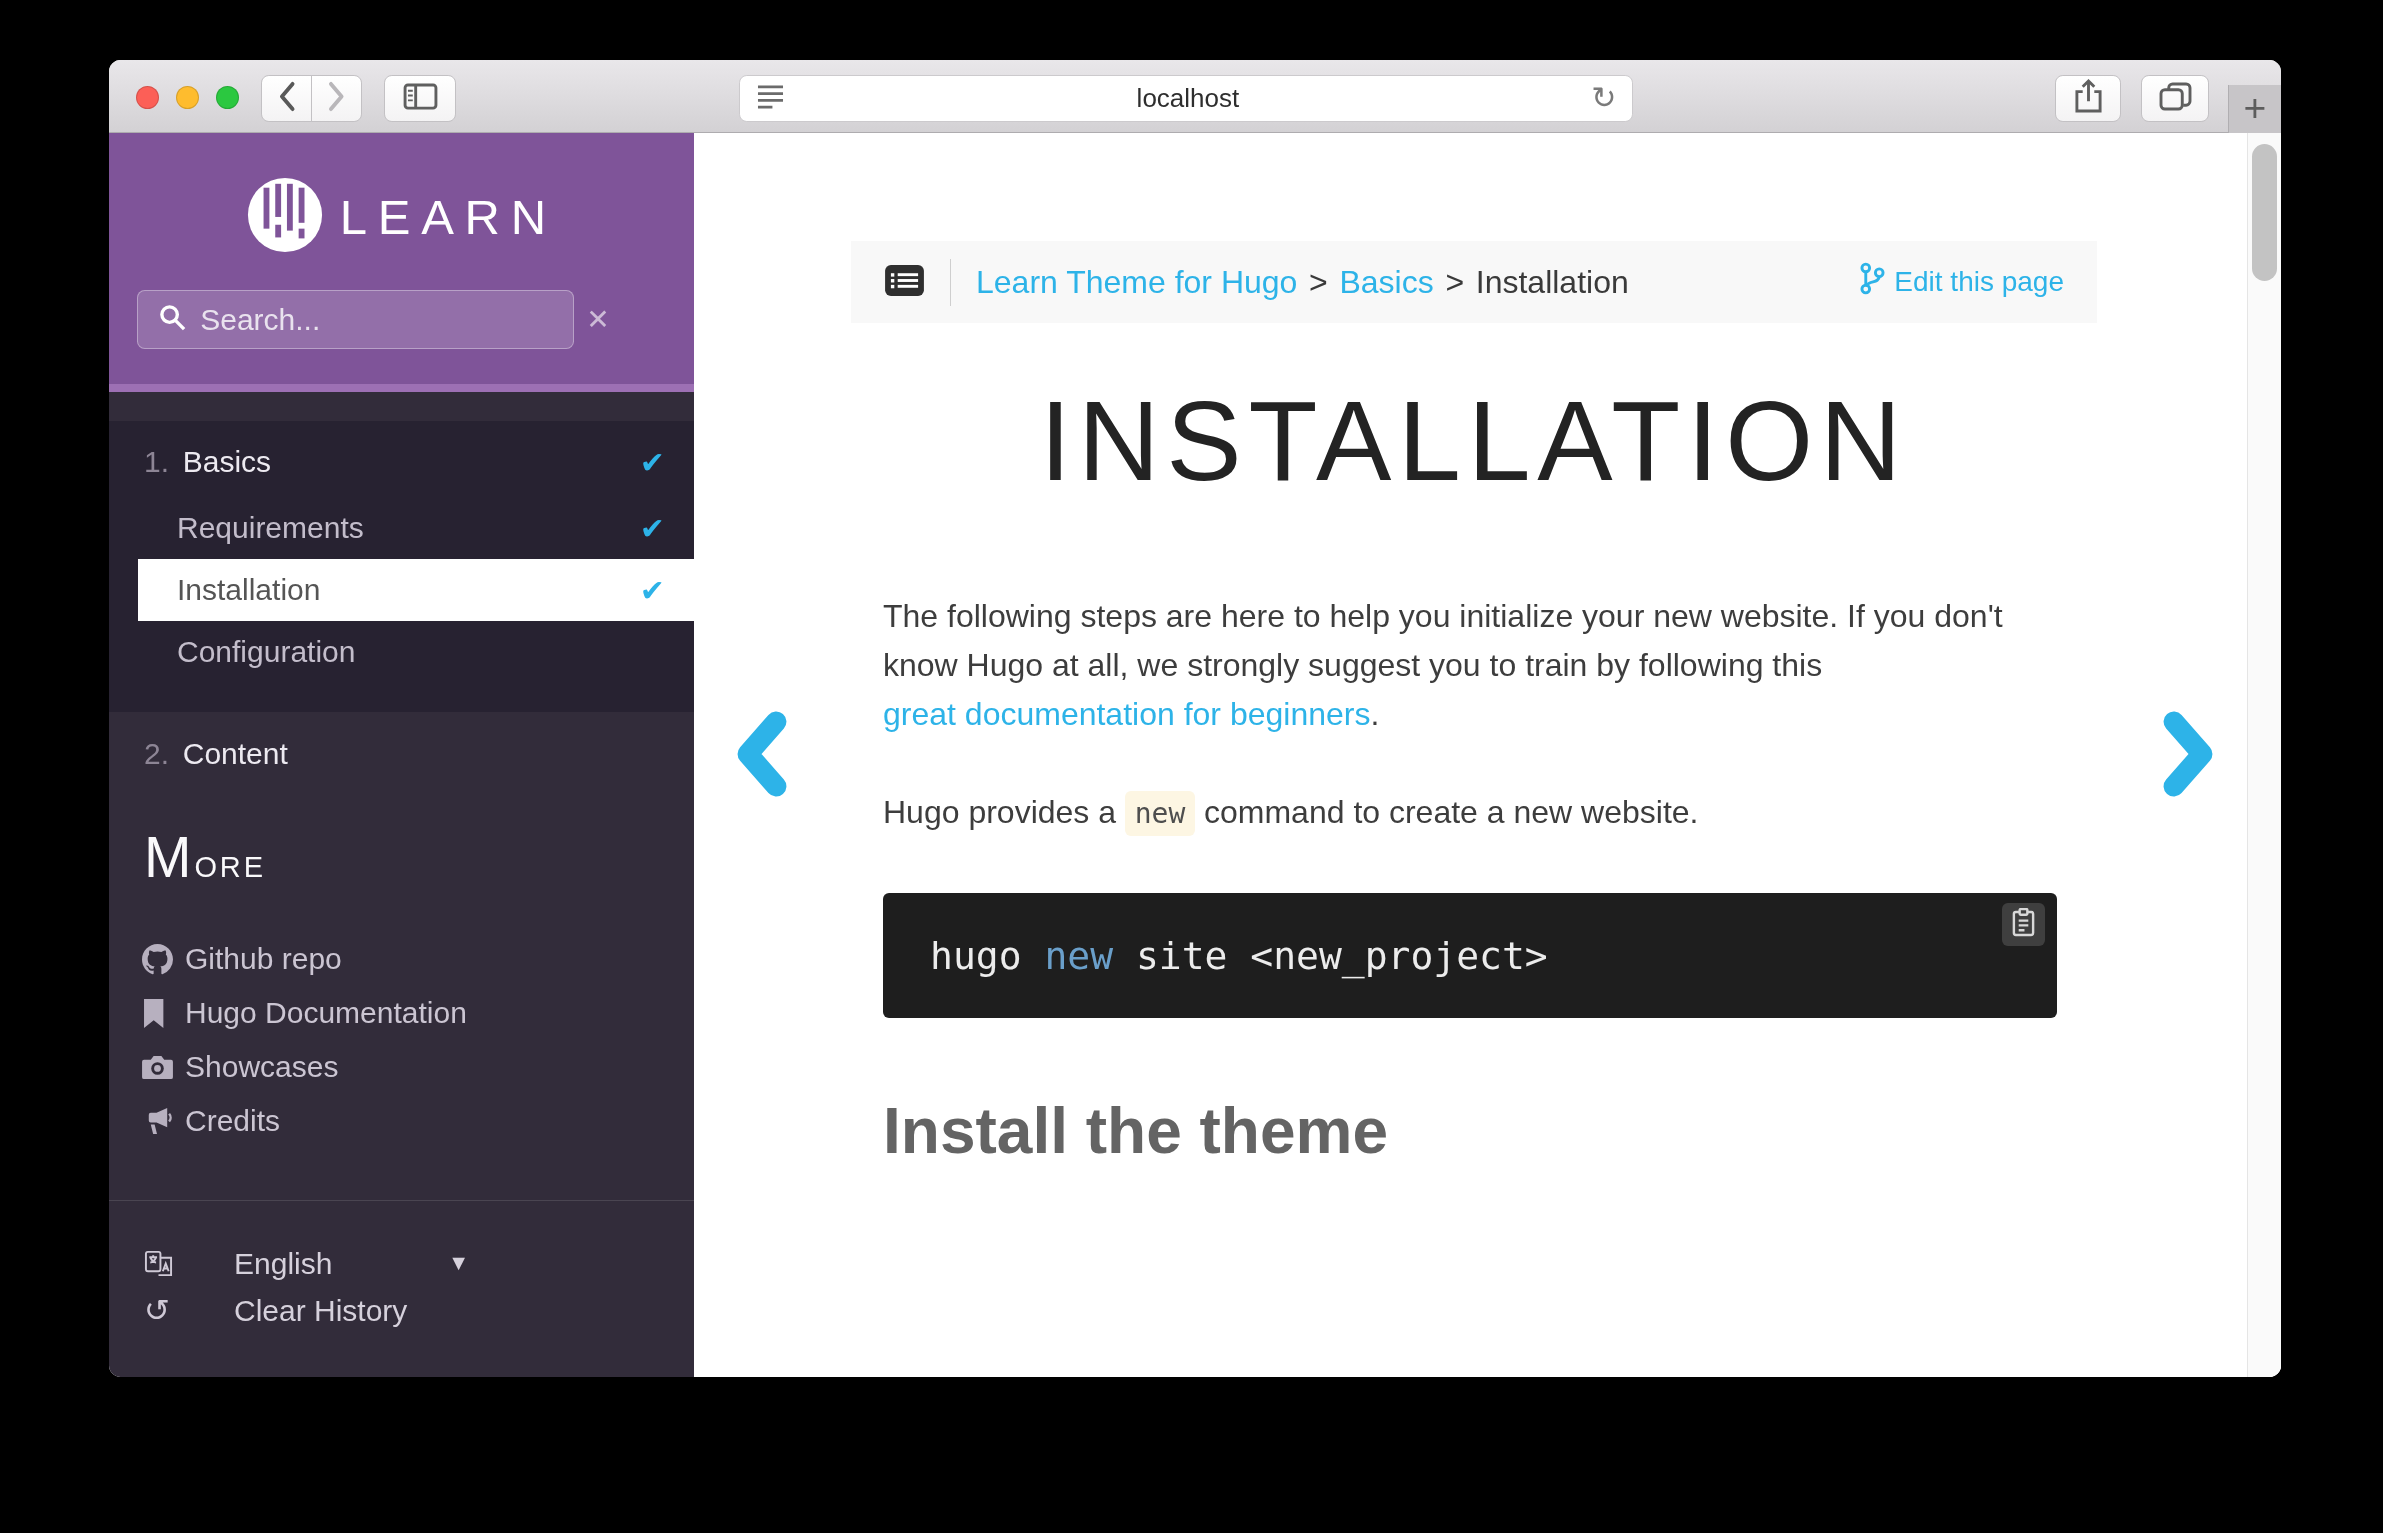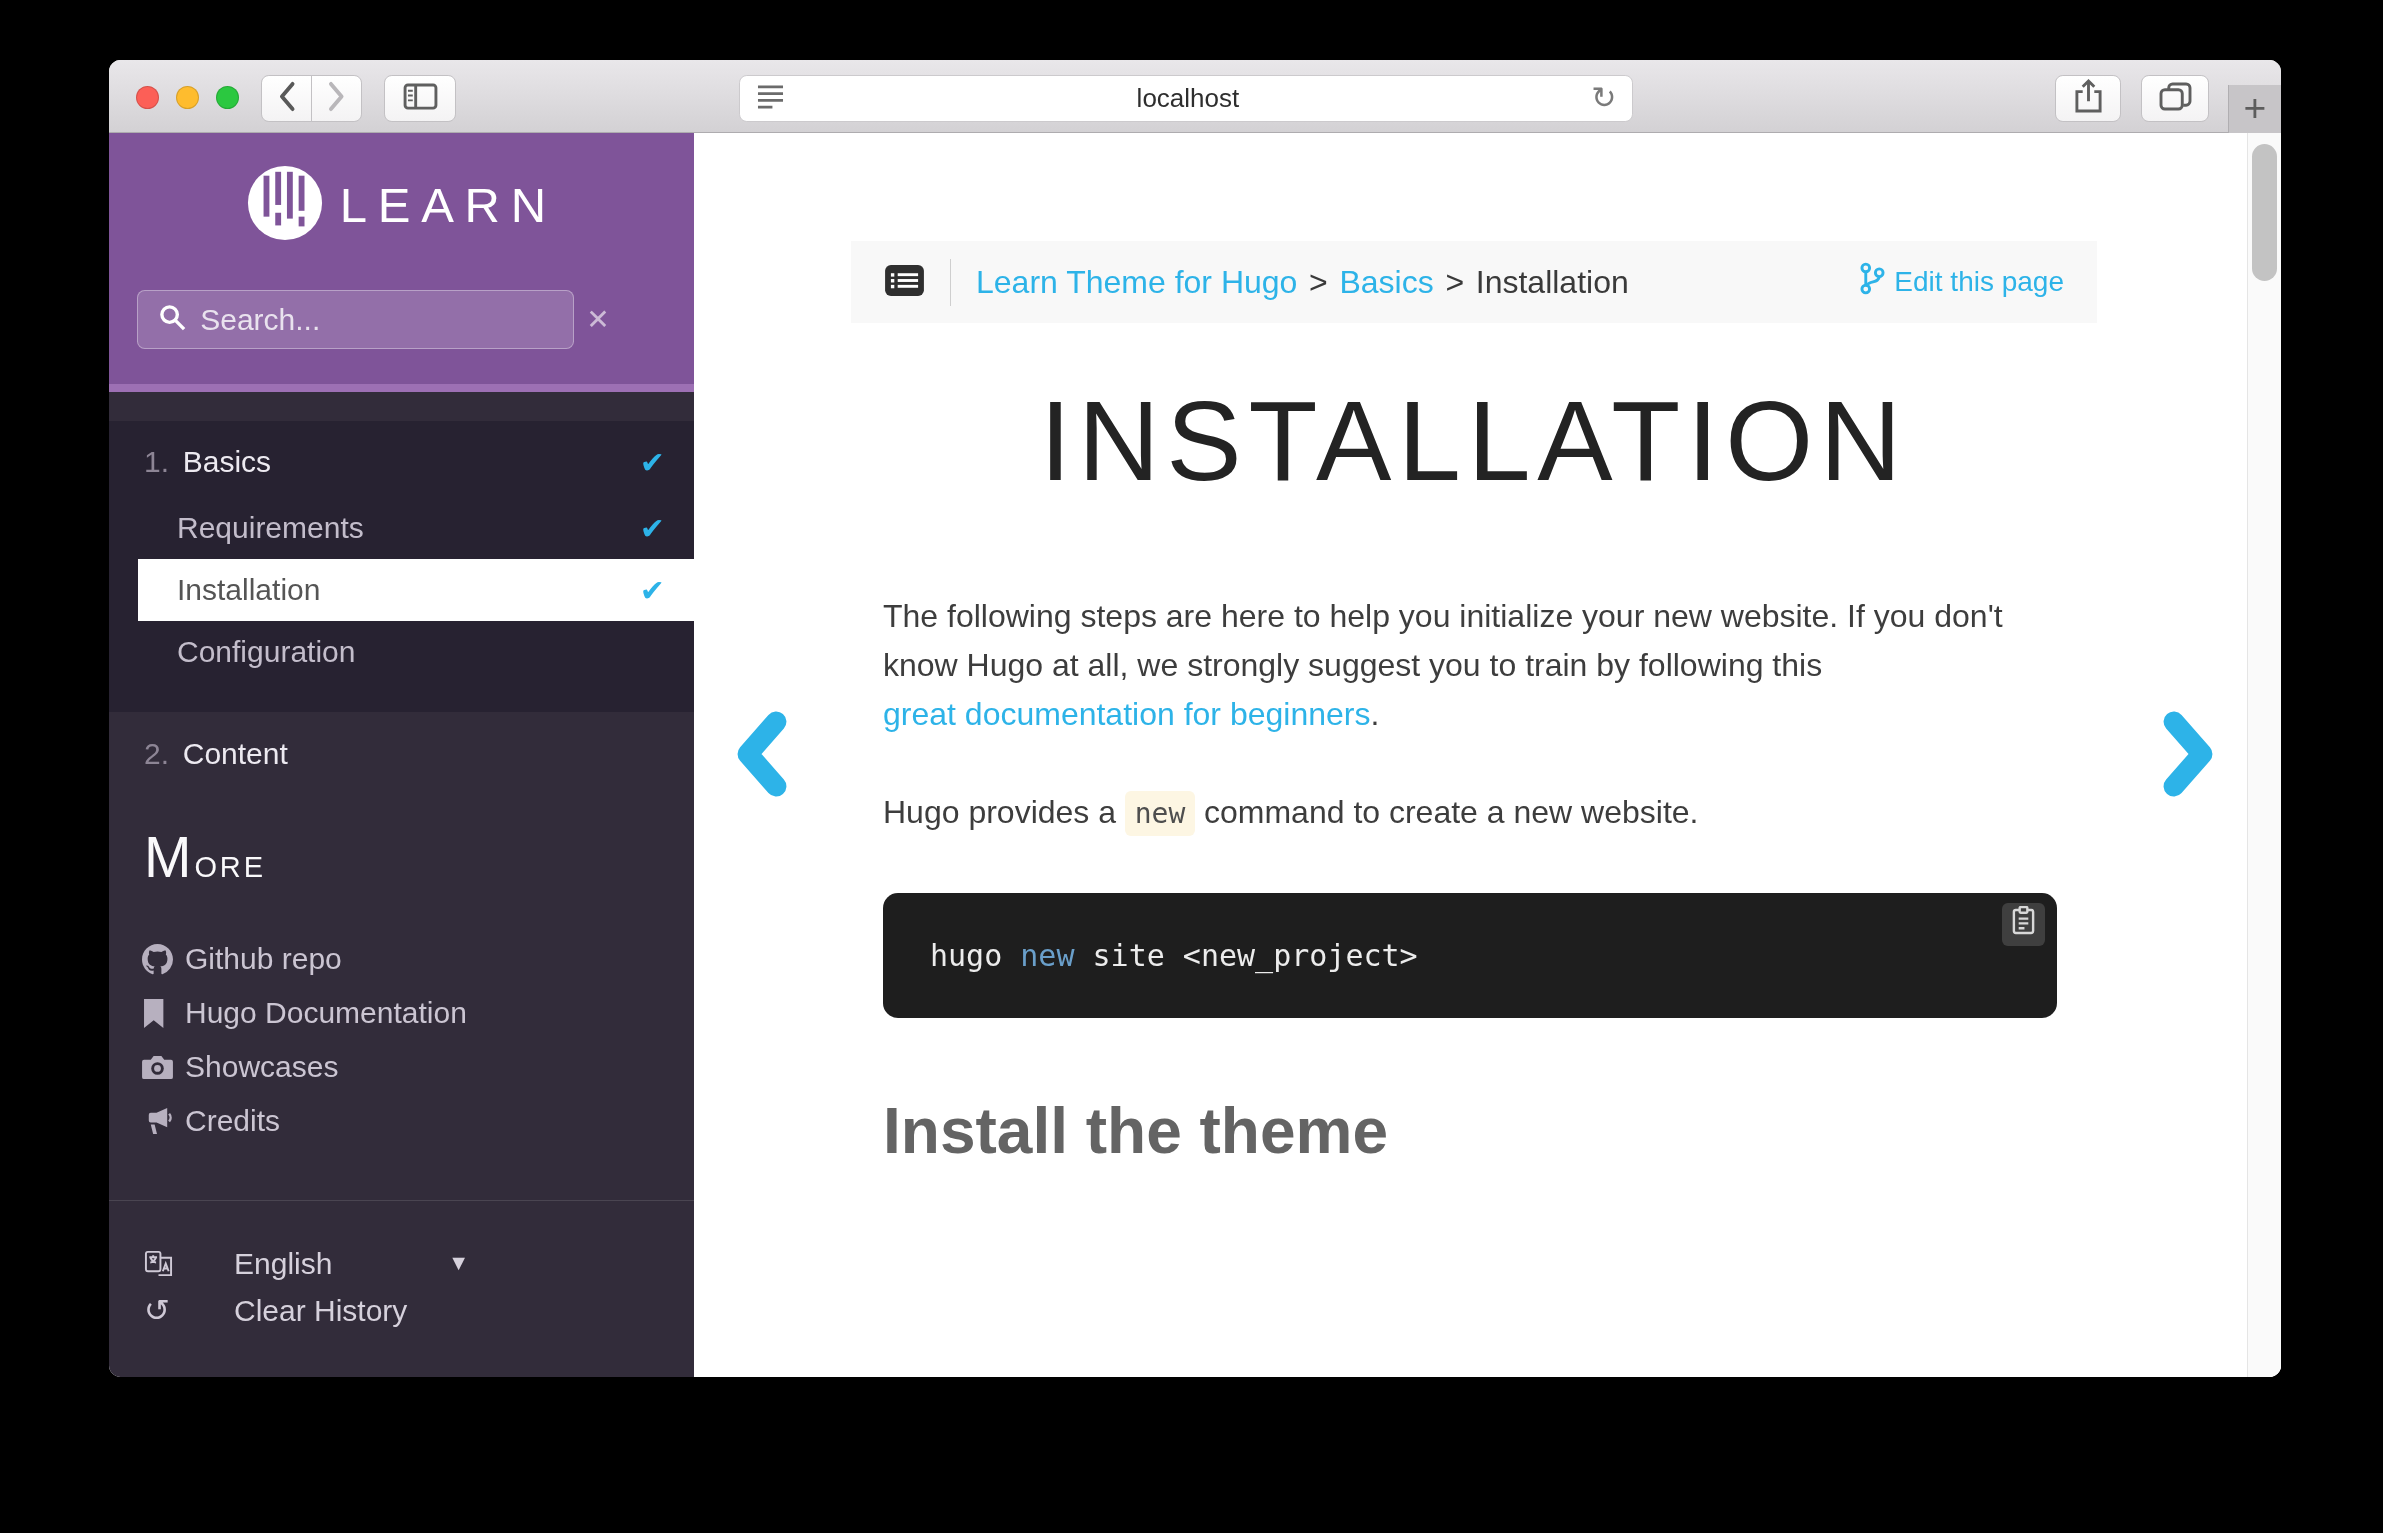--- a/index.html
+++ b/index.html
@@ -43,21 +43,21 @@
   .newtab-area{position:absolute;right:0;top:25px;width:53px;height:48px;background:#c7c5c8;
     border-left:1px solid #b0aeb1;display:flex;align-items:center;justify-content:center;}
   .plus-glyph{font-size:39px;color:#5d5d5d;line-height:1;margin-top:-3.9px;}
 
   
   .app{flex:1;display:flex;min-height:0;}
 
   
   .sidebar{flex:0 0 585px;background:var(--sidebar-bg);display:flex;flex-direction:column;position:relative;}
   .side-header{flex:0 0 251px;background:var(--purple);position:relative;}
-  .logo-row{display:flex;align-items:center;justify-content:center;gap:15.6px;padding-top:31px;}
+  .logo-row{display:flex;align-items:center;justify-content:center;gap:15.6px;padding-top:31px;margin-top:12px;}
   .brand{color:#fff;font-size:49px;letter-spacing:10.7px;font-weight:400;}
   .search-box{position:absolute;left:28px;top:157px;width:437px;height:59px;
     background:rgba(255,255,255,.16);border:1px solid rgba(255,255,255,.35);border-radius:7.8px;
     display:flex;align-items:center;padding:0 19.5px;}
   .search-box input{flex:1;background:transparent;border:none;outline:none;color:#fff;
     font-size:30px;font-weight:300;margin-left:13.7px;font-family:inherit;}
   .search-box input::placeholder{color:rgba(255,255,255,.8);}
   .clear-glyph{color:rgba(255,255,255,.6);font-size:28px;font-weight:bold;}
   .accent-strip{flex:0 0 7.8px;background:#9d70b4;}
 
@@ -99,23 +99,23 @@
   .page-title{margin-top:62px;text-align:center;font-size:113px;font-weight:200;
     letter-spacing:6.8px;color:#232323;line-height:1;}
   .intro{margin-top:94px;padding:0 32px;font-size:32px;font-weight:300;line-height:49px;color:#3d3d3d;}
   .doc-link{color:var(--accent);text-decoration:none;cursor:pointer;}
   .h2{margin-top:92px;padding:0 32px;font-size:64px;font-weight:700;color:#646464;line-height:70px;}
   .h2.install{margin-top:78px;}
   .para2{margin-top:55px;padding:0 32px;font-size:32px;font-weight:300;color:#3d3d3d;}
   .code-inline{background:var(--inline-code-bg);color:#4e4e4e;
     font-family:"DejaVu Sans Mono","Liberation Mono",monospace;font-size:28px;
     padding:5.9px 9.8px;border-radius:5.9px;}
-  .code-block{margin:62px 40px 0 32px;height:125px;background:var(--code-bg);border-radius:15px;
+  .code-block{margin:62px 40px 0 32px;height:125px;background:var(--code-bg);border-radius:6px;
     position:relative;display:flex;align-items:center;padding-left:47px;
-    font-family:"DejaVu Sans Mono","Liberation Mono",monospace;font-size:30px;color:#ececec;}
+    font-family:"DejaVu Sans Mono","Liberation Mono",monospace;font-size:38px;color:#ececec;}
   .code-block .kw{color:#6a9fca;}
   .copy-btn{position:absolute;top:9.8px;right:11.7px;width:43px;height:43px;background:#3f3f3f;
     border-radius:5.9px;display:flex;align-items:center;justify-content:center;cursor:pointer;}
 
   .nav-arrow{position:absolute;top:578px;cursor:pointer;}
   .nav-arrow.prev{left:42px;}
   .nav-arrow.next{right:67px;}
 
   .scrollbar{position:absolute;right:0;top:0;bottom:0;width:34px;background:#fafafa;
     border-left:1px solid #e5e5e5;}

